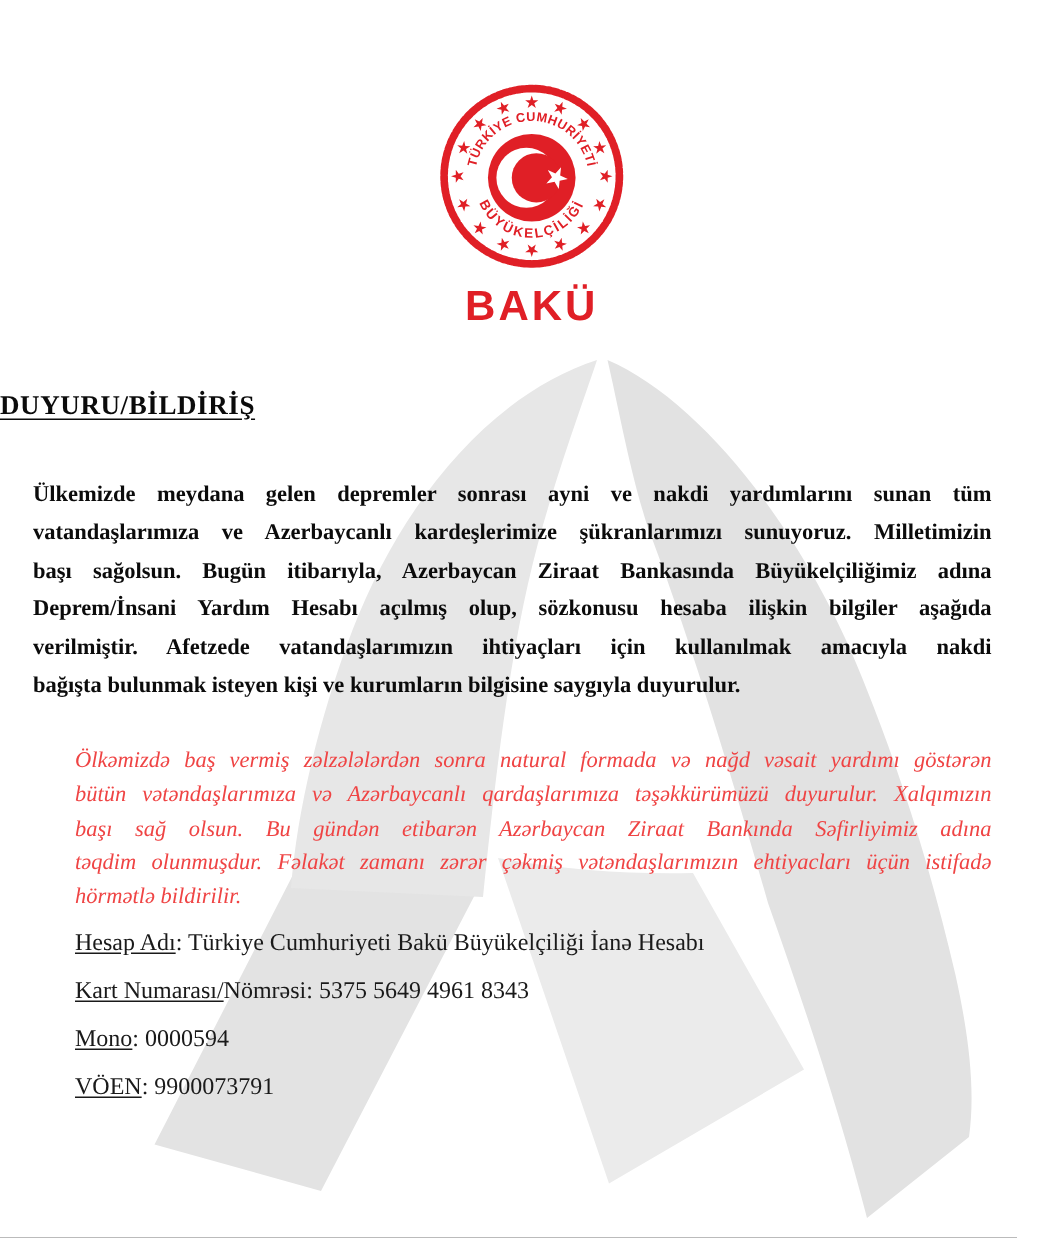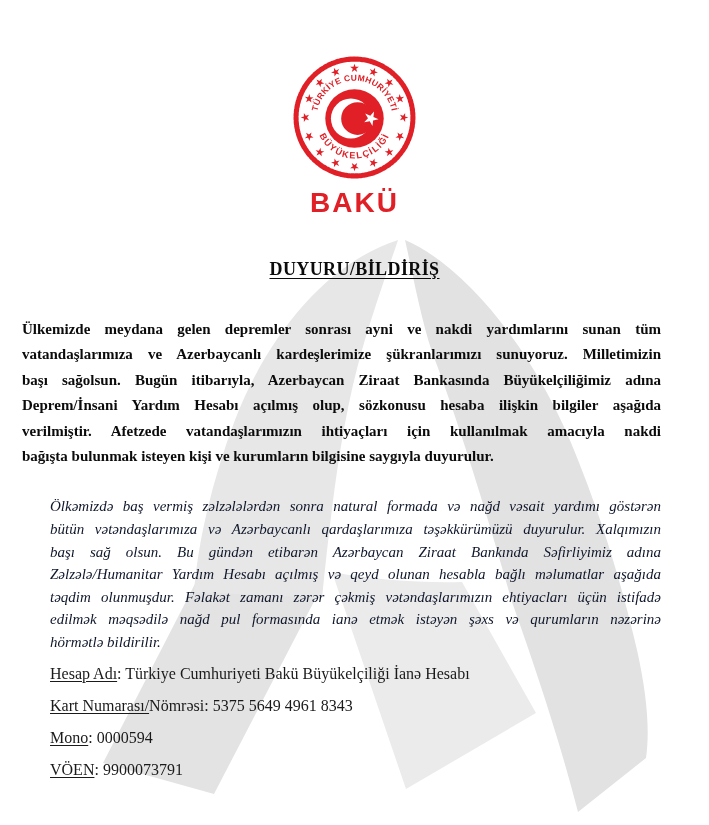--- a/index.html
+++ b/index.html
@@ -12,27 +12,27 @@
   .content { position:absolute; left:0; top:0; width:709px; height:825px; z-index:1; }
 
   .logo-block { padding-top:56px; text-align:center; }
   .emblem { width:123px; height:123px; display:inline-block; }
   .city {
     margin-top:4px; font-family:"Liberation Sans", sans-serif;
     font-weight:bold; font-size:28px; letter-spacing:2px; color:#e01f26;
   }
 
   .title {
-    margin:40px 0 0 0; text-align:center; font-size:18px; font-weight:bold;
+    margin:40px 0 0 0; font-size:18px; font-weight:bold;
     letter-spacing:0.4px; text-decoration:underline; text-underline-offset:3px; color:#0b0b0b;
   }
 
   .para { margin:0 48px 0 50px; }
   .para-tr { margin-top:37px; font-weight:bold; font-size:15px; line-height:25.4px; color:#0b0b0b;margin-left:22px; }
-  .para-az { margin-top:26px; font-style:italic; font-size:15px; line-height:22.6px; color:#0f172a; }
+  .para-az { margin-top:26px; font-style:italic; font-size:15px; line-height:22.6px; color:#ef4444; }
   .jline { text-align:justify; text-align-last:justify; }
   .jline.last { text-align-last:left; }
 
   .account { margin:10px 48px 0 50px; font-size:16px; color:#1a1a1a; }
   .acct-line { line-height:19px; margin-bottom:13px; }
   .acct-line .u { text-decoration:underline; text-underline-offset:2px;text-align:center; }
 
   .emblem text { font-family:"Liberation Sans", sans-serif; font-weight:bold; }
   .arc-top { font-size:8.3px; letter-spacing:0.3px; }
   .arc-bottom { font-size:8.8px; letter-spacing:1.4px; }
@@ -99,23 +99,21 @@
       <div class="jline">başı sağolsun. Bugün itibarıyla, Azerbaycan Ziraat Bankasında Büyükelçiliğimiz adına</div>
       <div class="jline">Deprem/İnsani Yardım Hesabı açılmış olup, sözkonusu hesaba ilişkin bilgiler aşağıda</div>
       <div class="jline">verilmiştir. Afetzede vatandaşlarımızın ihtiyaçları için kullanılmak amacıyla nakdi</div>
       <div class="jline last">bağışta bulunmak isteyen kişi ve kurumların bilgisine saygıyla duyurulur.</div>
     </div>
 
     <div class="para para-az">
       <div class="jline">Ölkəmizdə baş vermiş zəlzələlərdən sonra natural formada və nağd vəsait yardımı göstərən</div>
       <div class="jline">bütün vətəndaşlarımıza və Azərbaycanlı qardaşlarımıza təşəkkürümüzü duyurulur. Xalqımızın</div>
       <div class="jline">başı sağ olsun. Bu gündən etibarən Azərbaycan Ziraat Bankında Səfirliyimiz adına</div>
-      <div class="jline">Zəlzələ/Humanitar Yardım Hesabı açılmış və qeyd olunan hesabla bağlı məlumatlar aşağıda</div>
       <div class="jline">təqdim olunmuşdur. Fəlakət zamanı zərər çəkmiş vətəndaşlarımızın ehtiyacları üçün istifadə</div>
-      <div class="jline">edilmək məqsədilə nağd pul formasında ianə etmək istəyən şəxs və qurumların nəzərinə</div>
       <div class="jline last">hörmətlə bildirilir.</div>
     </div>
 
     <div class="account">
       <div class="acct-line">
         <span class="u">Hesap Adı</span><span>: Türkiye Cumhuriyeti Bakü Büyükelçiliği İanə Hesabı</span>
       </div>
       <div class="acct-line">
         <span class="u">Kart Numarası/</span><span>Nömrəsi: 5375 5649 4961 8343</span>
       </div>

